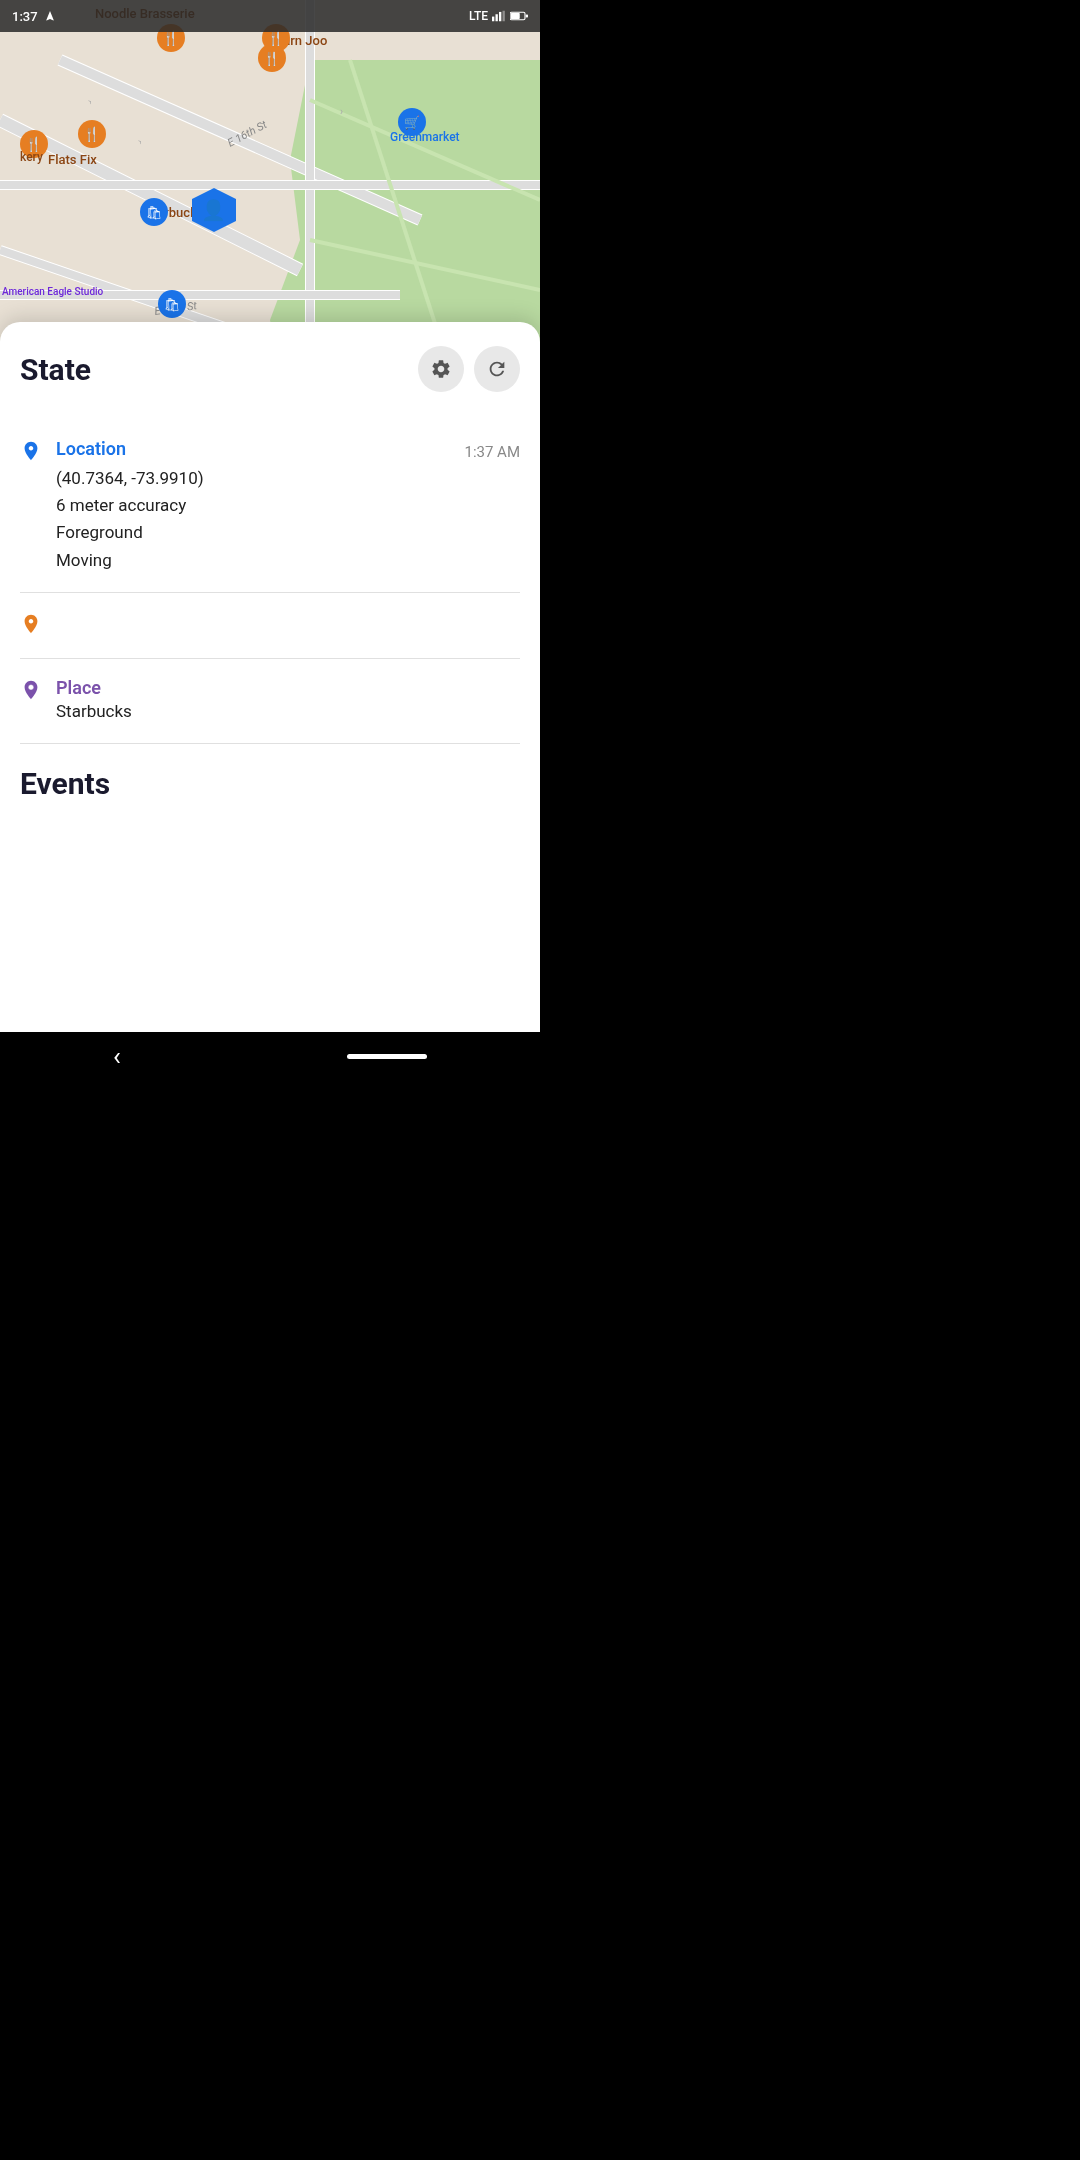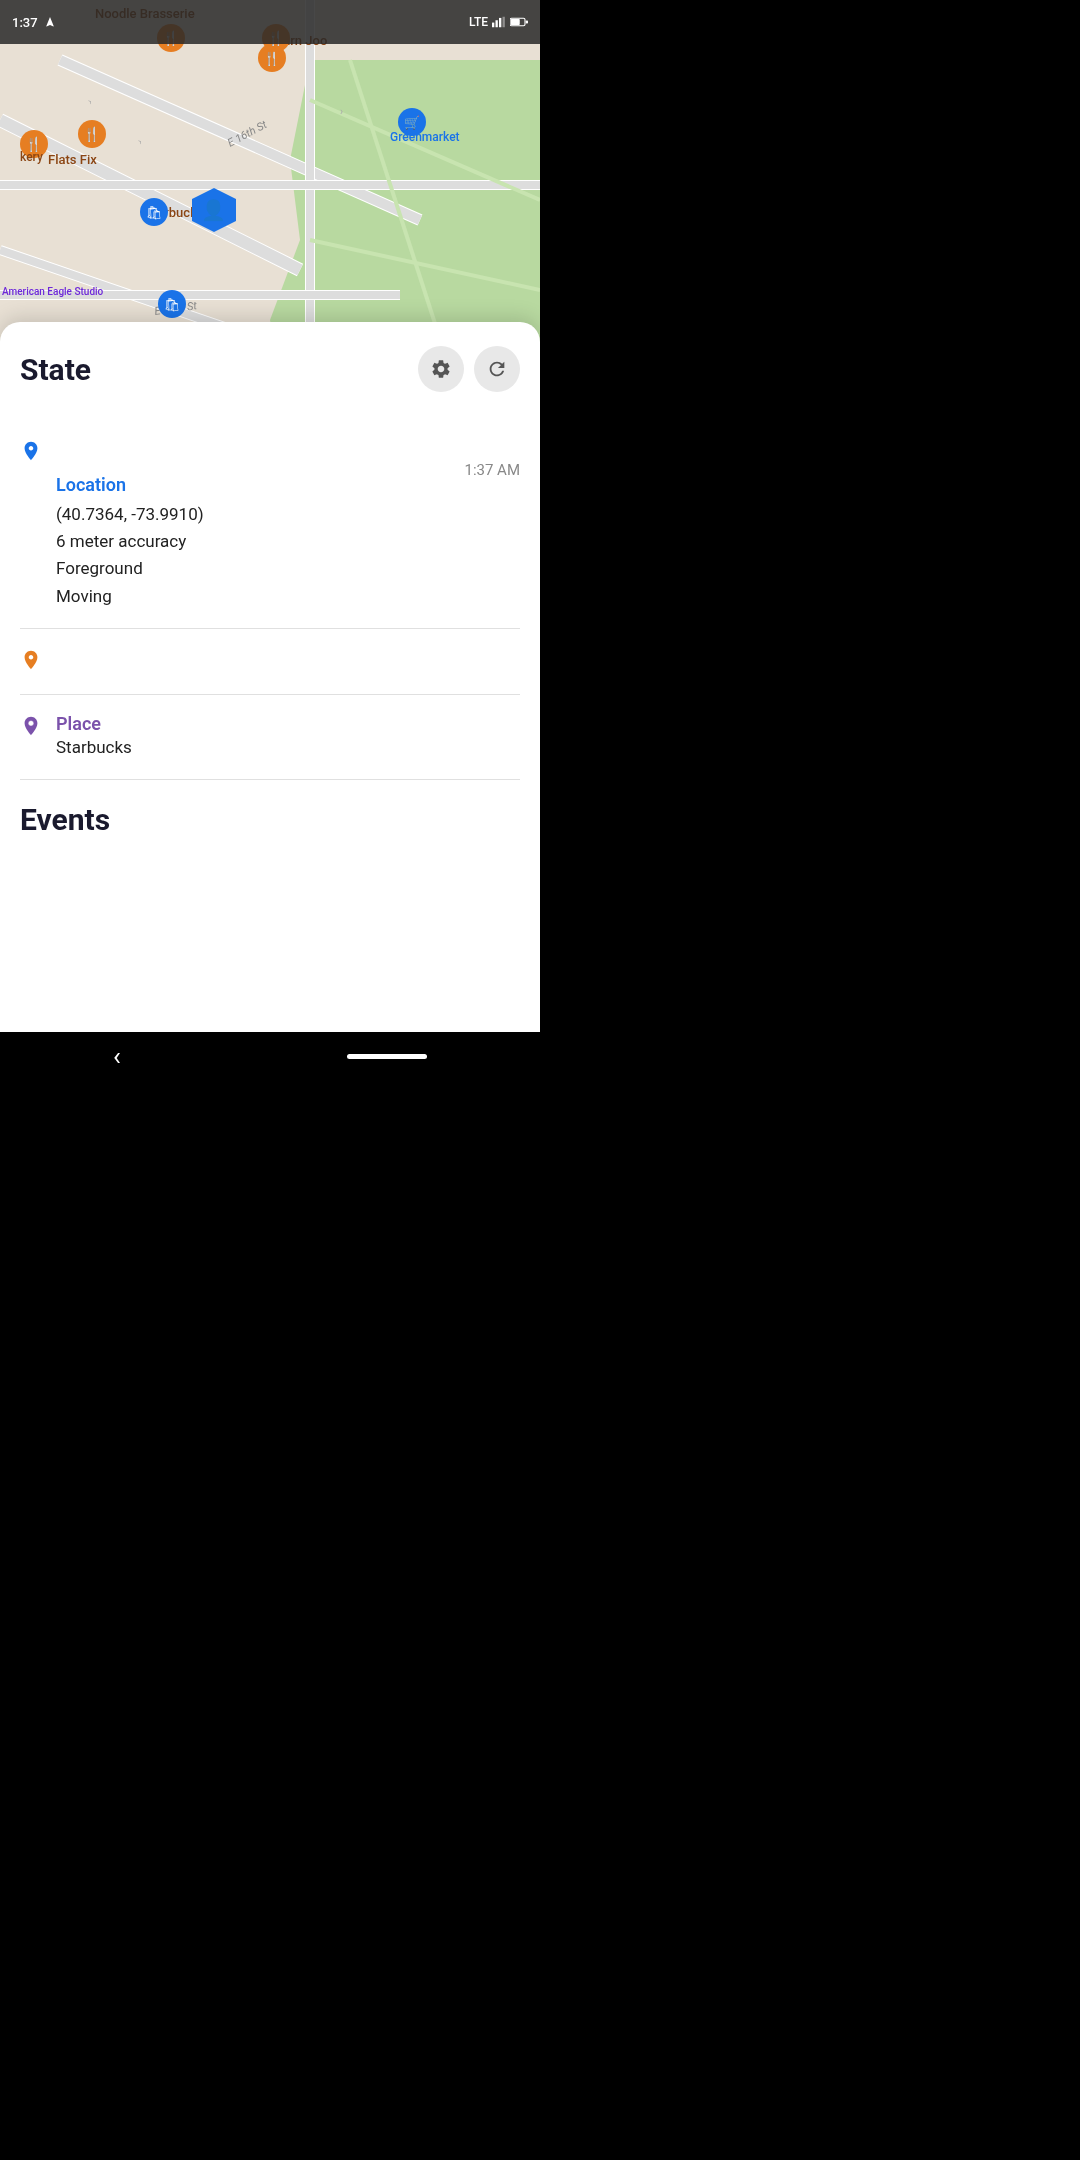--- a/index.html
+++ b/index.html
@@ -10,21 +10,21 @@
       font-family: 'Roboto', Arial, sans-serif;
       background: #000;
       overflow: hidden;
       position: relative;
     }
 
     
     .status-bar {
       position: absolute;
       top: 0; left: 0; right: 0;
-      height: 44px;
+      height: 32px;
       background: rgba(40,40,40,0.85);
       display: flex;
       align-items: center;
       justify-content: space-between;
       padding: 0 12px;
       z-index: 100;
     }
     .status-left {
       display: flex;
       align-items: center;
@@ -118,21 +118,21 @@
     .section-header-row {
       display: flex;
       justify-content: space-between;
       align-items: center;
     }
     .section-label {
       font-size: 18px;
       font-weight: 600;
       margin-bottom: 6px;
     }
-    .section-label.blue { color: #1a73e8; margin-top: 36px; }
+    .section-label.blue { color: #1a73e8; }
     .section-label.orange { color: #e67e22; }
     .section-label.purple { color: #7b52ab; }
     .section-timestamp {
       font-size: 15px;
       color: #888;
     }
     .section-detail {
       font-size: 17px;
       color: #222;
       line-height: 1.6;

